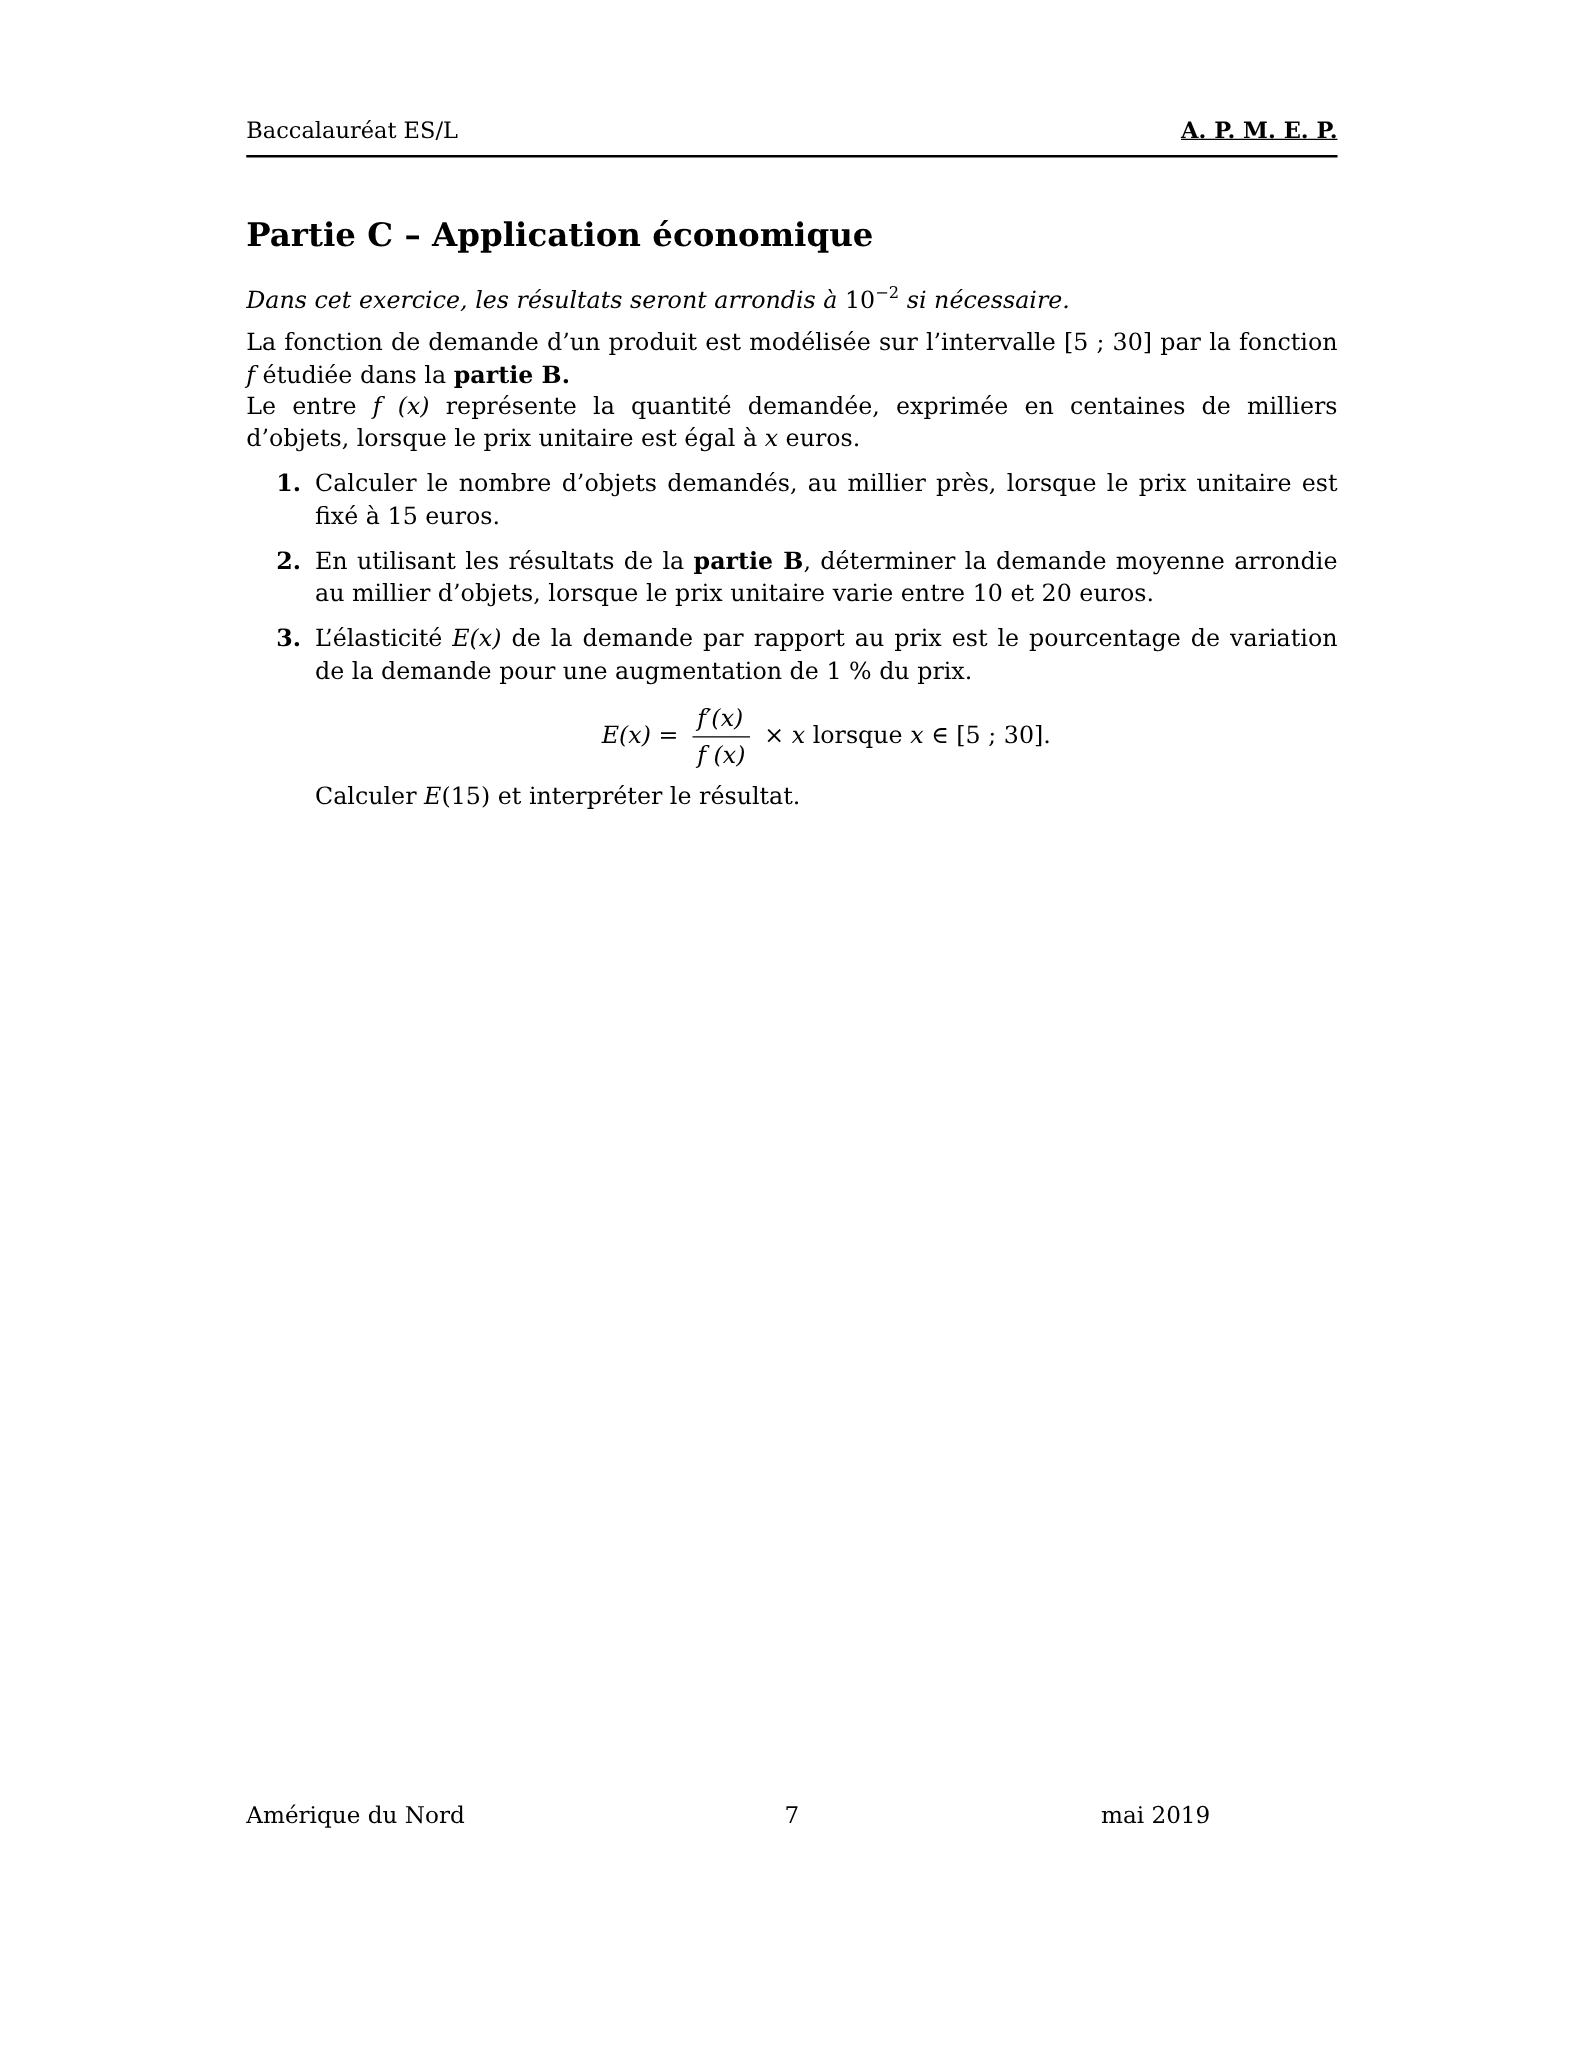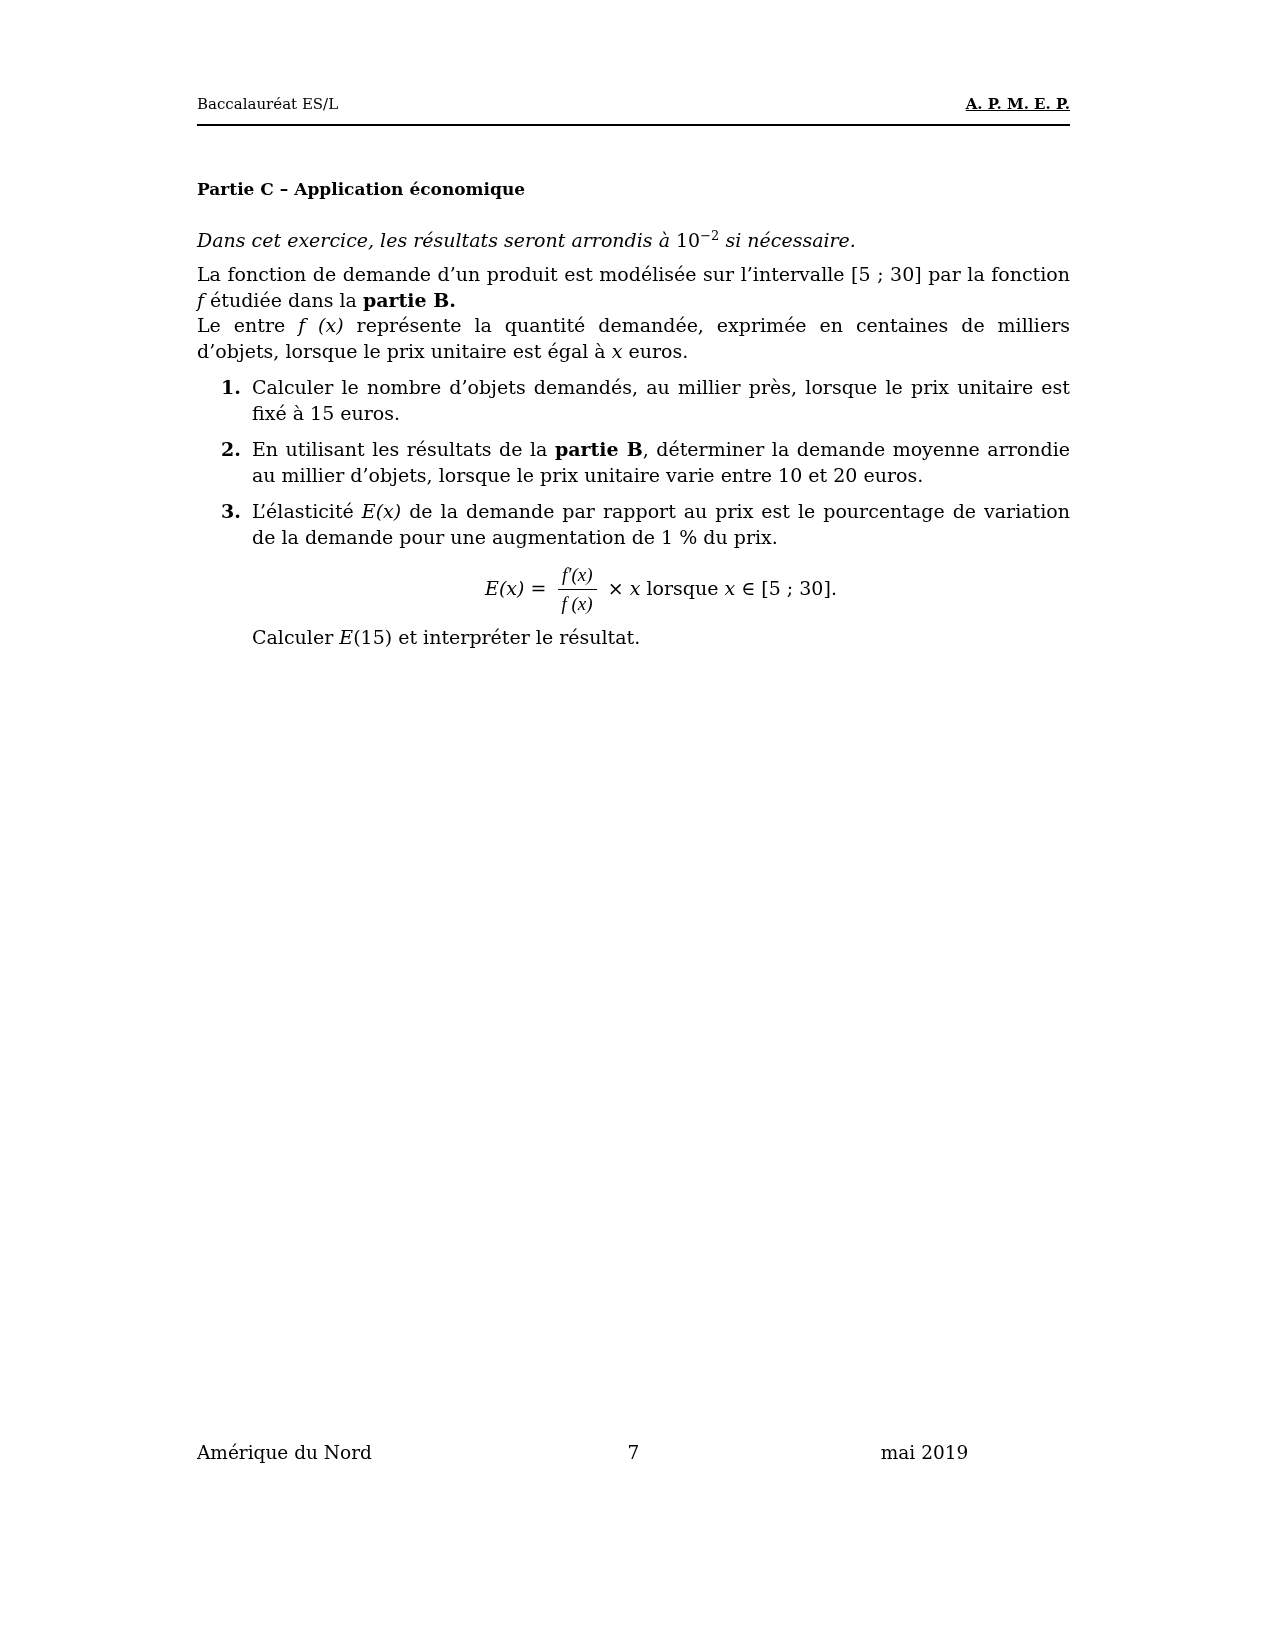--- a/index.html
+++ b/index.html
@@ -19,30 +19,30 @@
     position: absolute;
     left: 197px;
     right: 205px;
     top: 0;
   }
   .running-header {
     display: flex;
     justify-content: space-between;
     align-items: baseline;
     padding-top: 92px;
-    font-size: 15px;
+    font-size: 18px;
   }
   .running-header .org { font-weight: bold; text-decoration: underline; }
   .header-rule {
     border: none;
     border-top: 2px solid #000;
     margin: 6px 0 0 0;
   }
   .section-title {
-    font-size: 17px;
+    font-size: 26px;
     font-weight: bold;
     margin: 50px 0 0 0;
     line-height: 26px;
   }
   .note {
     font-style: italic;
     margin: 26px 0 0 0;
   }
   .note .upright { font-style: normal; }
   .note sup { font-size: 13px; line-height: 0; }
@@ -60,25 +60,24 @@
   }
   .qbody { flex: 1; text-align: justify; }
   .qbody p { margin: 0; text-align: justify; }
   .formula {
     text-align: center;
     margin: 13px 0 9px 0;
   }
   .frac {
     display: inline-flex;
     flex-direction: column;
-    align-items: flex-end;
+    align-items: flex-start;
     vertical-align: middle;
     margin: 0 5px;
     line-height: 24px;
-    font-family: Liberation Serif, serif;
   }
   .frac .num { padding: 0 4px 2px 4px; }
   .frac .den { border-top: 1.6px solid #000; padding: 2px 4px 0 4px; }
   .page-footer {
     position: absolute;
     left: 197px;
     right: 205px;
     top: 1440px;
     display: flex;
     font-size: 18.5px;

